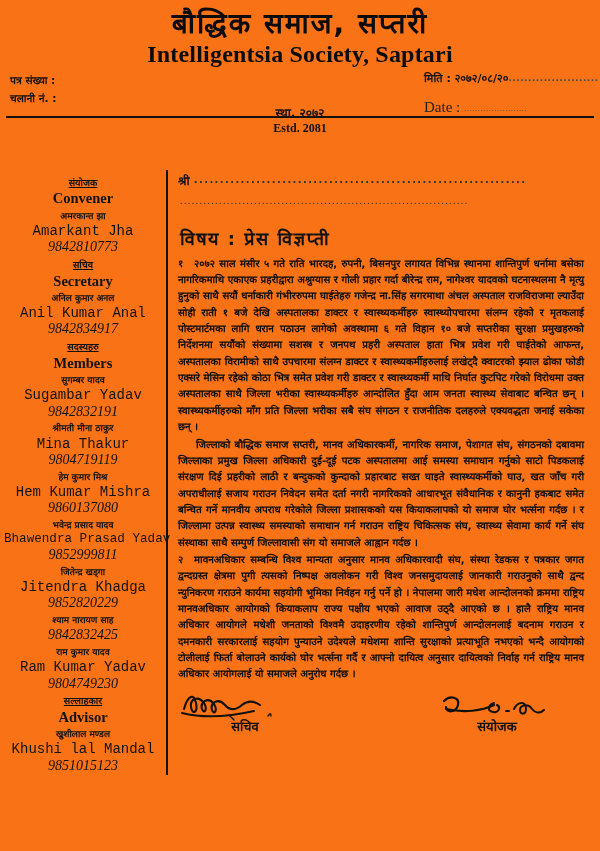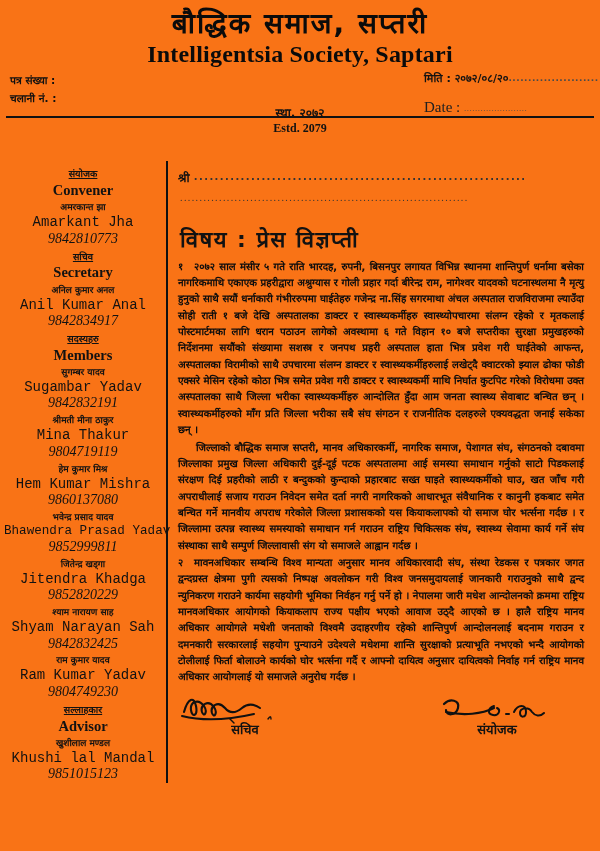--- a/index.html
+++ b/index.html
@@ -183,21 +183,21 @@
     display: block;
     color: #333;
     font-size: 10px;
     letter-spacing: 1.4px;
     margin-top: 6px;
     margin-left: 2px;
   }
 
   .subject {
     font-family: "DejaVu Sans", sans-serif;
-    font-size: 22px;
+    font-size: 18px;
     font-weight: bold;
     letter-spacing: 1.5px;
     margin-top: 20px;
     margin-bottom: 6px;
     padding-left: 2px;
   }
 
   .para {
     font-family: "DejaVu Sans", sans-serif;
     font-size: 10.1px;
@@ -250,21 +250,21 @@
     <div class="org-en">Intelligentsia Society, Saptari</div>
 
     <div class="meta-row">
       <div class="meta-left">
         <div>पत्र संख्या :</div>
         <div>चलानी नं. :</div>
       </div>
 
       <div class="meta-center">
         <div class="estd-np">स्था. २०७२</div>
-        <div class="estd-en">Estd. 2079</div>
+        <div class="estd-en">Estd. 2081</div>
       </div>
 
       <div class="meta-right">
         <div class="miti-line">
           <span>मिति :</span>
           <span>२०७२/०८/२०</span><span class="miti-dots">.......................</span>
         </div>
         <div class="date-line">
           <span>Date :</span>
           <span class="miti-dots">.......................</span>
@@ -323,21 +323,20 @@
           <div class="person-en" style="font-size:12.6px">Bhawendra Prasad Yadav</div>
           <div class="person-phone">9852999811</div>
         </div>
         <div>
           <div class="person-np">जितेन्द्र खड्गा</div>
           <div class="person-en">Jitendra Khadga</div>
           <div class="person-phone">9852820229</div>
         </div>
         <div>
           <div class="person-np">श्याम नारायण साह</div>
-          <div class="person-en">Shyam Narayan Sah</div>
           <div class="person-phone">9842832425</div>
         </div>
         <div>
           <div class="person-np">राम कुमार यादव</div>
           <div class="person-en">Ram Kumar Yadav</div>
           <div class="person-phone">9804749230</div>
         </div>
       </div>
 
       <div>

